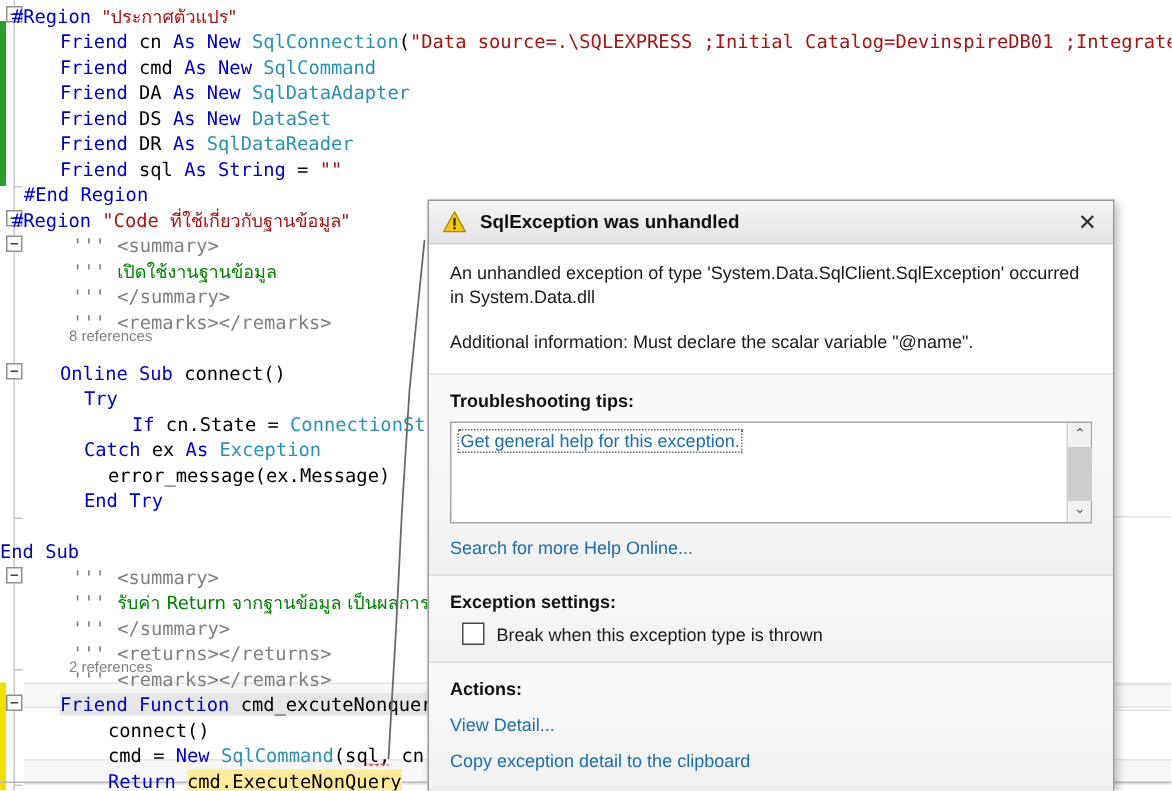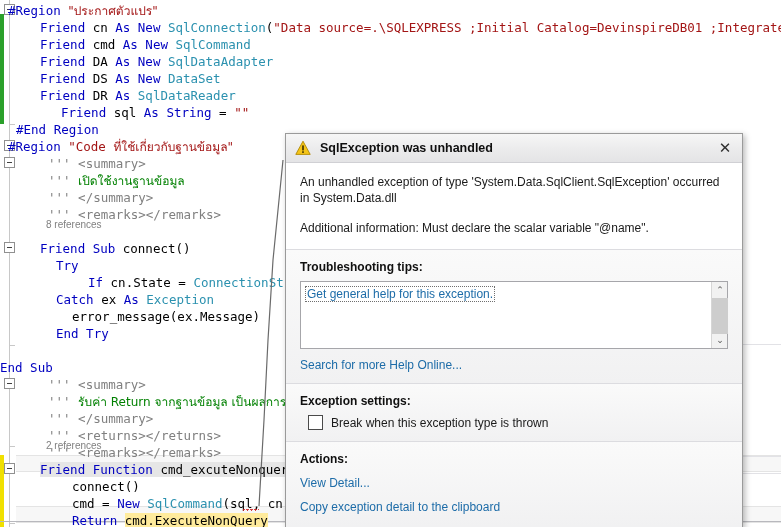--- a/index.html
+++ b/index.html
@@ -322,28 +322,28 @@
   <div class="hsep" style="left:740px;top:456px;width:41px;"></div>
   <div class="hsep" style="left:740px;top:473px;width:41px;"></div>
 
   <div id="code-lines">
       <div class="code-line" style="top: 2px; padding-left: 8px;"><span class="code-text prep">#Region </span><span class="code-text str thai">"ประกาศตัวแปร"</span></div>
       <div class="code-line" style="top: 19px; padding-left: 40px;"><span class="code-text kw">Friend </span><span class="code-text plain">cn </span><span class="code-text kw">As New </span><span class="code-text type">SqlConnection</span><span class="code-text plain">(</span><span class="code-text str">"Data source=.\SQLEXPRESS ;Initial Catalog=DevinspireDB01 ;Integrated Secur</span></div>
       <div class="code-line" style="top: 36px; padding-left: 40px;"><span class="code-text kw">Friend </span><span class="code-text plain">cmd </span><span class="code-text kw">As New </span><span class="code-text type">SqlCommand</span></div>
       <div class="code-line" style="top: 53px; padding-left: 40px;"><span class="code-text kw">Friend </span><span class="code-text plain">DA </span><span class="code-text kw">As New </span><span class="code-text type">SqlDataAdapter</span></div>
       <div class="code-line" style="top: 70px; padding-left: 40px;"><span class="code-text kw">Friend </span><span class="code-text plain">DS </span><span class="code-text kw">As New </span><span class="code-text type">DataSet</span></div>
       <div class="code-line" style="top: 87px; padding-left: 40px;"><span class="code-text kw">Friend </span><span class="code-text plain">DR </span><span class="code-text kw">As </span><span class="code-text type">SqlDataReader</span></div>
-      <div class="code-line" style="top: 104px; padding-left: 40px; margin-left: 21px;"><span class="code-text kw">Friend </span><span class="code-text plain">sql </span><span class="code-text kw">As </span><span class="code-text kw">String </span><span class="code-text plain">= </span><span class="code-text str">""</span></div>
+      <div class="code-line" style="top: 104px; padding-left: 40px;"><span class="code-text kw">Friend </span><span class="code-text plain">sql </span><span class="code-text kw">As </span><span class="code-text kw">String </span><span class="code-text plain">= </span><span class="code-text str">""</span></div>
       <div class="code-line" style="top: 121px; padding-left: 16px;"><span class="code-text prep">#End Region</span></div>
       <div class="code-line" style="top: 138px; padding-left: 8px;"><span class="code-text prep">#Region </span><span class="code-text str">"Code </span><span class="code-text str thai">ที่ใช้เกี่ยวกับฐานข้อมูล"</span></div>
       <div class="code-line" style="top: 155px; padding-left: 48px;"><span class="code-text xmlc">''' </span><span class="code-text xmlc">&lt;summary&gt;</span></div>
       <div class="code-line" style="top: 172px; padding-left: 48px;"><span class="code-text xmlc">''' </span><span class="code-text cmt thai">เปิดใช้งานฐานข้อมูล</span></div>
       <div class="code-line" style="top: 189px; padding-left: 48px;"><span class="code-text xmlc">''' </span><span class="code-text xmlc">&lt;/summary&gt;</span></div>
       <div class="code-line" style="top: 206px; padding-left: 48px;"><span class="code-text xmlc">''' </span><span class="code-text xmlc">&lt;remarks&gt;&lt;/remarks&gt;</span></div>
-      <div class="code-line" style="top: 240px; padding-left: 40px;"><span class="code-text kw">Friend Sub </span><span class="code-text plain">connect()</span></div>
+      <div class="code-line" style="top: 240px; padding-left: 40px;"><span class="code-text kw">Online Sub </span><span class="code-text plain">connect()</span></div>
       <div class="code-line" style="top: 257px; padding-left: 56px;"><span class="code-text kw">Try</span></div>
       <div class="code-line" style="top: 274px; padding-left: 88px;"><span class="code-text kw">If </span><span class="code-text plain">cn.State </span><span class="code-text plain">= </span><span class="code-text type">ConnectionSt</span></div>
       <div class="code-line" style="top: 291px; padding-left: 56px;"><span class="code-text kw">Catch </span><span class="code-text plain">ex </span><span class="code-text kw">As </span><span class="code-text type">Exception</span></div>
       <div class="code-line" style="top: 308px; padding-left: 72px;"><span class="code-text plain">error_message(ex.Message)</span></div>
       <div class="code-line" style="top: 325px; padding-left: 56px;"><span class="code-text kw">End Try</span></div>
       <div class="code-line" style="top: 359px; "><span class="code-text kw">End Sub</span></div>
       <div class="code-line" style="top: 376px; padding-left: 48px;"><span class="code-text xmlc">''' </span><span class="code-text xmlc">&lt;summary&gt;</span></div>
       <div class="code-line" style="top: 393px; padding-left: 48px;"><span class="code-text xmlc">''' </span><span class="code-text cmt thai">รับค่า Return จากฐานข้อมูล เป็นผลการลำดั</span></div>
       <div class="code-line" style="top: 410px; padding-left: 48px;"><span class="code-text xmlc">''' </span><span class="code-text xmlc">&lt;/summary&gt;</span></div>
       <div class="code-line" style="top: 427px; padding-left: 48px;"><span class="code-text xmlc">''' </span><span class="code-text xmlc">&lt;returns&gt;&lt;/returns&gt;</span></div>

